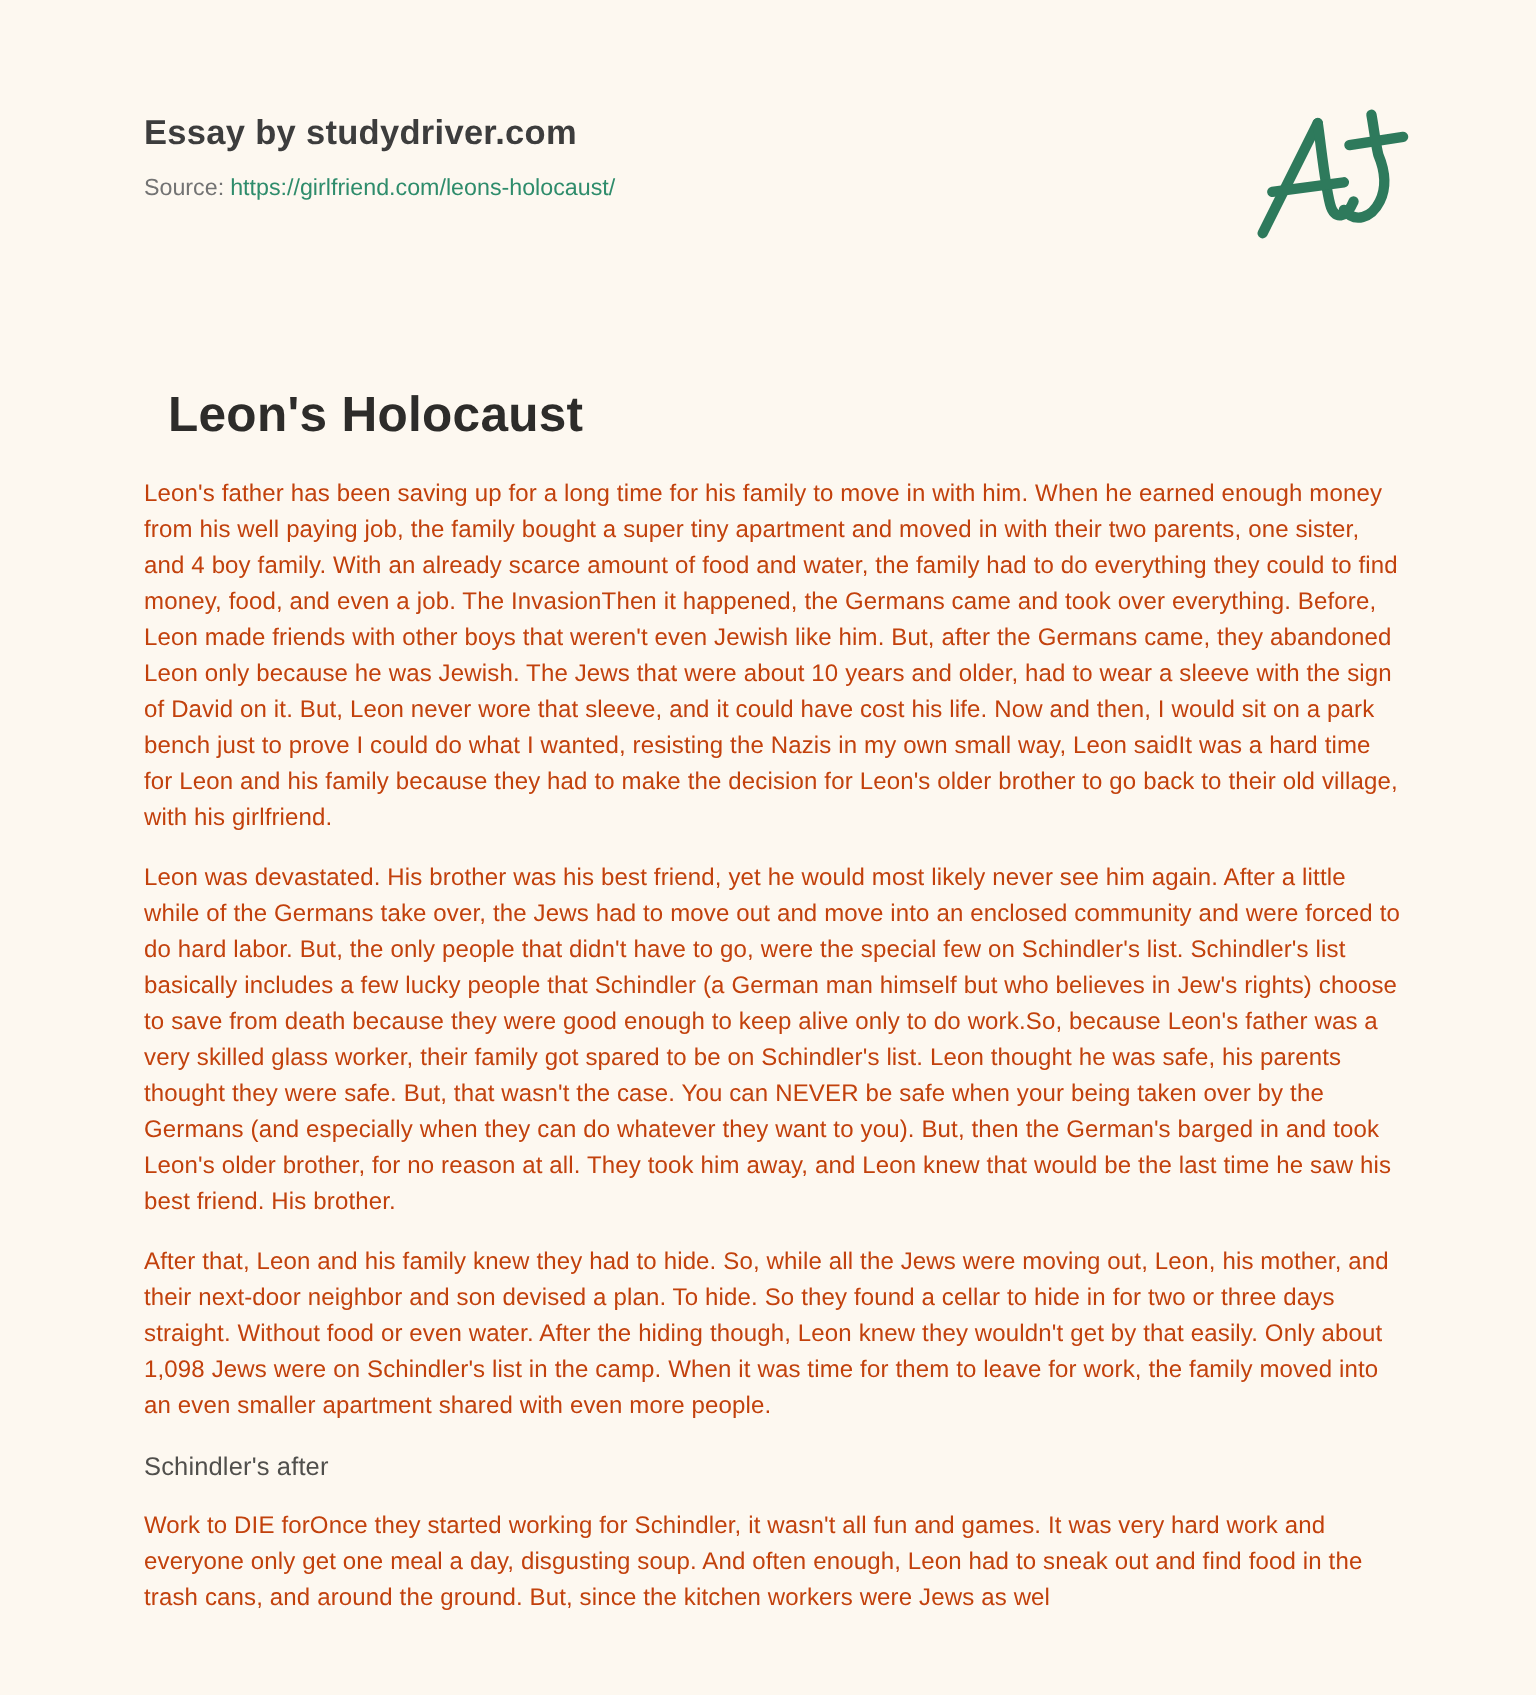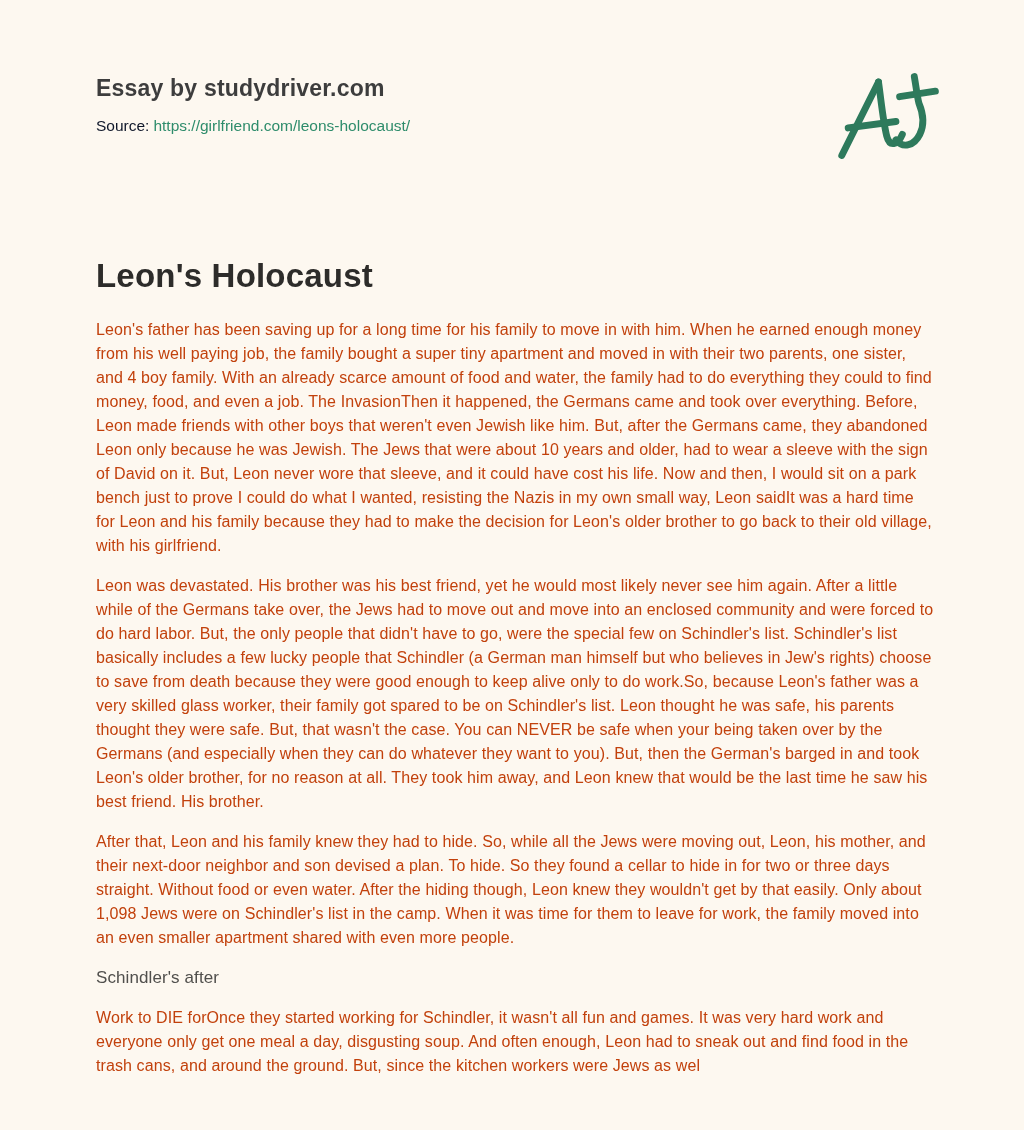--- a/index.html
+++ b/index.html
@@ -21,41 +21,42 @@
     line-height: 28px;
     font-weight: 700;
     color: #3d3d3d;
     letter-spacing: 0.2px;
   }
   .source-line {
     margin-top: 13px;
     font-size: 15.5px;
     line-height: 21px;
   }
-  .source-label { color: #0f172a; }
+  .source-label { color: #737373; }
   .source-url {
     color: #2e8c6b;
     text-decoration: none;
     margin-left: 4px;
   }
   .logo {
     position: absolute;
     top: 68px;
     right: 84px;
     width: 112px;
     height: 96px;
   }
   .logo svg { width: 100%; height: 100%; }
   .essay-title {
     margin-top: 120px;
     font-size: 33px;
     line-height: 40px;
     font-weight: 700;
     color: #2d2c2a;
     letter-spacing: 0.2px;
+    margin-left: 16px;
   }
   .essay-body p {
     margin-top: 16px;
     font-size: 16px;
     line-height: 24px;
     color: #c2410c;
     letter-spacing: 0.1px;
   }
   .essay-body p.first { margin-top: 22px; }
   .subheading {

